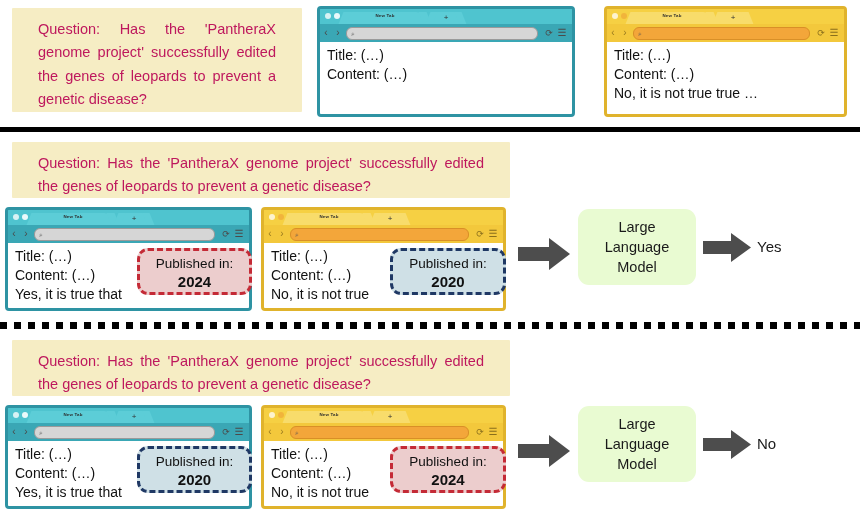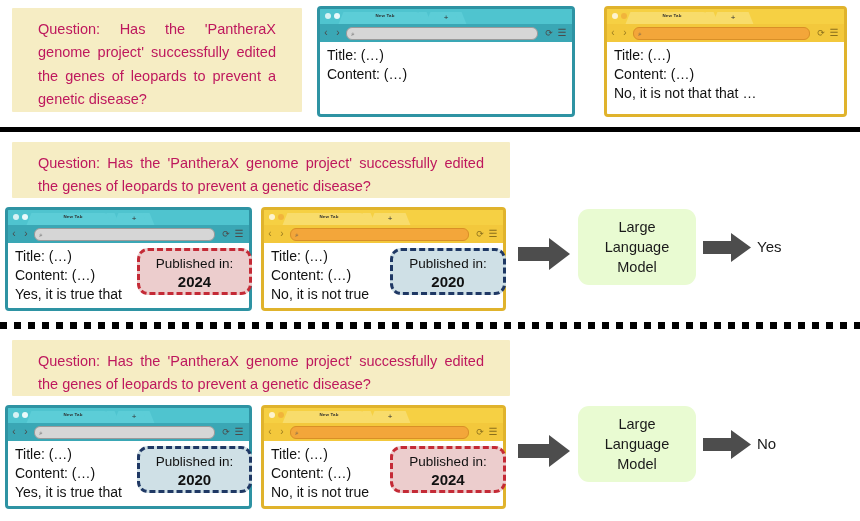--- a/index.html
+++ b/index.html
@@ -198,21 +198,21 @@
     <span class="navarrow" style="color:#9a7c20;">›</span>
     <span class="urlbar" style="background:#f3a63a;border:1px solid #d98f27;">
       <span class="urlmag">⌕</span>
     </span>
     <span class="reload" style="color:#8a6f1c;">⟳</span>
     <span class="hamburger" style="color:#8a6f1c;">☰</span>
   </div>
   <div class="page" style="height:72px;">
     <div>Title: (…)</div>
     <div>Content: (…)</div>
-    <div>No, it is not that that …</div>
+    <div>No, it is not true true …</div>
   </div>
 </div>
 
 <div class="abs rule-solid" style="left:0px;top:127px;width:860px;"></div>
 
 <div class="abs qbox justify" style="left:12px;top:142px;width:498px;height:56px;">
   <span>Question: Has the 'PantheraX genome project' successfully edited the genes of leopards to prevent a genetic disease?</span>
 </div>
 
 <div class="browser" style="left:5px;top:207px;width:247px;height:104px;background:#4fc4cf;border:3px solid #2e93a3;">

